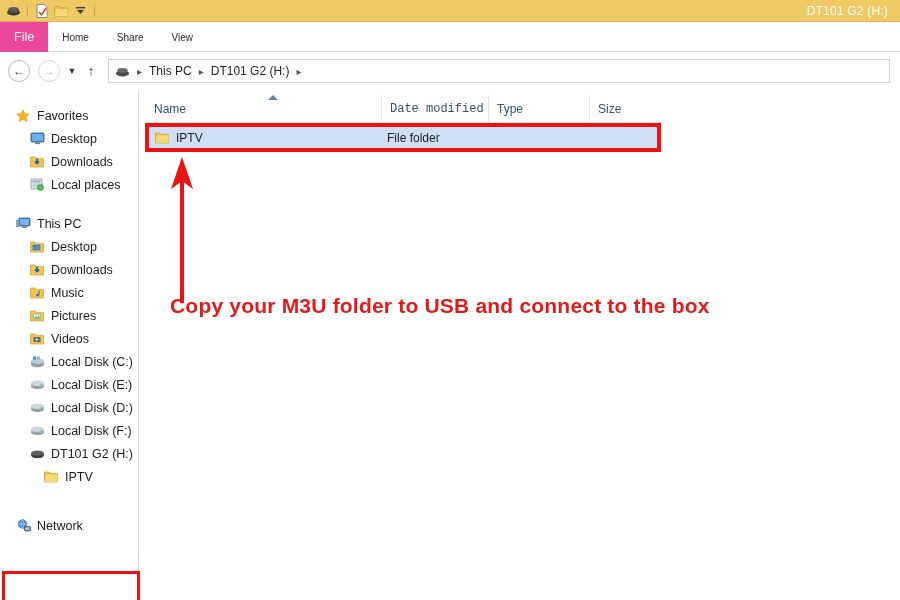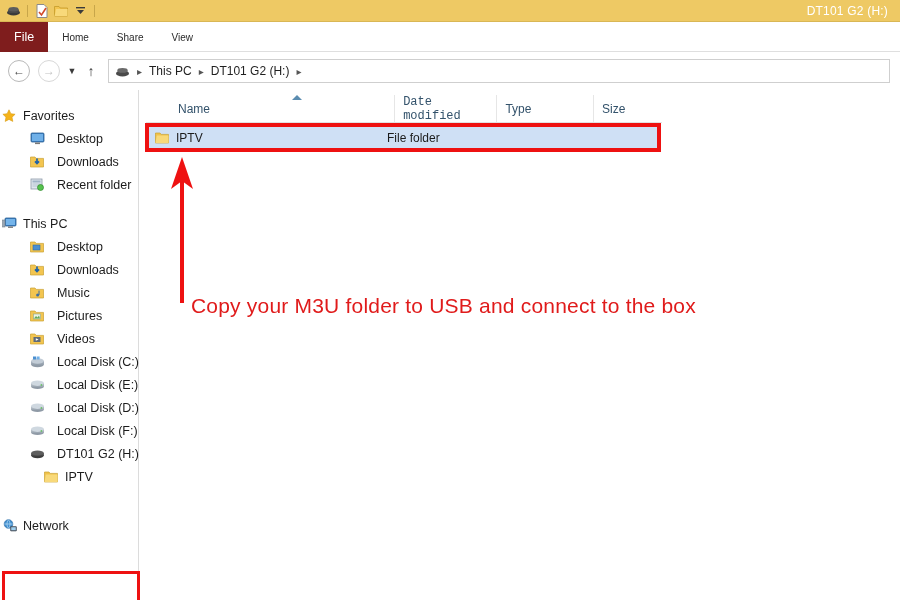--- a/index.html
+++ b/index.html
@@ -40,21 +40,21 @@
     width: 900px; height: 30px;
     background: #ffffff;
     border-bottom: 1px solid #dfdfdf;
     display: flex; align-items: stretch;
   }
   .tab {
     display: flex; align-items: center; justify-content: center;
     font-size: 10px; color: #2a2a2a; padding: 0 14px; height: 30px;
   }
   .tab.file {
-    background: #7f1d1d; color: #ffffff; min-width: 48px;
+    background: #ec4899; color: #ffffff; min-width: 48px;
     font-size: 12.5px;
     text-align: center;
   }
 
   
   #addressbar {
     position: absolute; left: 0; top: 52px;
     width: 900px; height: 38px;
     background: #ffffff;
     display: flex; align-items: center;
@@ -93,22 +93,22 @@
     padding-top: 14px;
   }
   .nav-item {
     display: flex; align-items: center; height: 23px;
     font-size: 12.5px; color: #1c1c1c; white-space: nowrap;
   }
   .nav-item .ico {
     width: 18px; height: 16px; margin-right: 5px;
     display: flex; align-items: center; justify-content: center; flex: 0 0 18px;
   }
-  .lvl0 { }
-  .lvl1 { padding-left: 28px; gap: 6px; }
+  .lvl0 { padding-left: 14px; }
+  .lvl1 { padding-left: 28px; }
   .lvl2 { padding-left: 42px; }
   .nav-gap { height: 16px; }
 
   
   #content {
     position: absolute; left: 140px; top: 90px;
     width: 760px; height: 510px; background: #ffffff;
   }
   #colheader {
     position: absolute; left: 6px; top: 6px;
@@ -146,22 +146,22 @@
   #sidebox {
     position: absolute; left: 2px; top: 481px;
     width: 138px; height: 49px;
     border: 3px solid #ee1111;
   }
 
   
   #arrow { position: absolute; left: 160px; top: 155px; width: 44px; height: 148px; }
   #annot {
     position: absolute; left: 170px; top: 294px;
-    font-size: 21px; font-weight: normal; color: #e01b1b;
-    letter-spacing: .2px; white-space: nowrap; margin-left: 21px;
+    font-size: 21px; font-weight: bold; color: #e01b1b;
+    letter-spacing: .2px; white-space: nowrap;
   }
 </style>
 </head>
 <body>
 
 <div id="window">
 
   <div id="titlebar">
     <div id="qat">
       <div class="qat-btn">
@@ -254,21 +254,21 @@
     <div class="nav-item lvl1">
       <span class="ico">
         <svg width="14" height="13" viewBox="0 0 14 13">
           <rect x="1" y="1" width="11" height="10" fill="#dfe6ee" stroke="#8d9aa8" stroke-width=".8"></rect>
           <rect x="2.5" y="2.5" width="8" height="2" fill="#9fb3c6"></rect>
           <rect x="2.5" y="5.5" width="8" height="1" fill="#b6c3cf"></rect>
           <rect x="2.5" y="7.5" width="8" height="1" fill="#b6c3cf"></rect>
           <circle cx="10.5" cy="9.5" r="3" fill="#55c14e" stroke="#2f8a2b" stroke-width=".7"></circle>
         </svg>
       </span>
-      <span>Recent folder</span>
+      <span>Local places</span>
     </div>
 
     <div class="nav-gap"></div>
 
     <div class="nav-item lvl0">
       <span class="ico">
         <svg width="15" height="13" viewBox="0 0 15 13">
           <rect x="3" y="1" width="11" height="8" rx="1" fill="#3b7fc4" stroke="#2b5f92" stroke-width=".8"></rect>
           <rect x="4" y="2" width="9" height="6" fill="#74b4ea"></rect>
           <rect x="6" y="9.5" width="5" height="1.4" fill="#7a7a7a"></rect>
@@ -403,21 +403,21 @@
       </span>
       <span>Network</span>
     </div>
 
     <div id="sidebox"></div>
   </div>
 
   <div id="content">
 
     <div id="colheader">
-      <div class="col" style="width:235px;margin-left:24px;">
+      <div class="col" style="width:235px;">
         <span>Name</span>
         <span id="sortmark"></span>
       </div>
       <div class="col" style="width:107px;font-family:Liberation Mono, monospace;">
         <span>Date modified</span>
       </div>
       <div class="col" style="width:101px;">
         <span>Type</span>
       </div>
       <div class="col" style="width:72px;">

